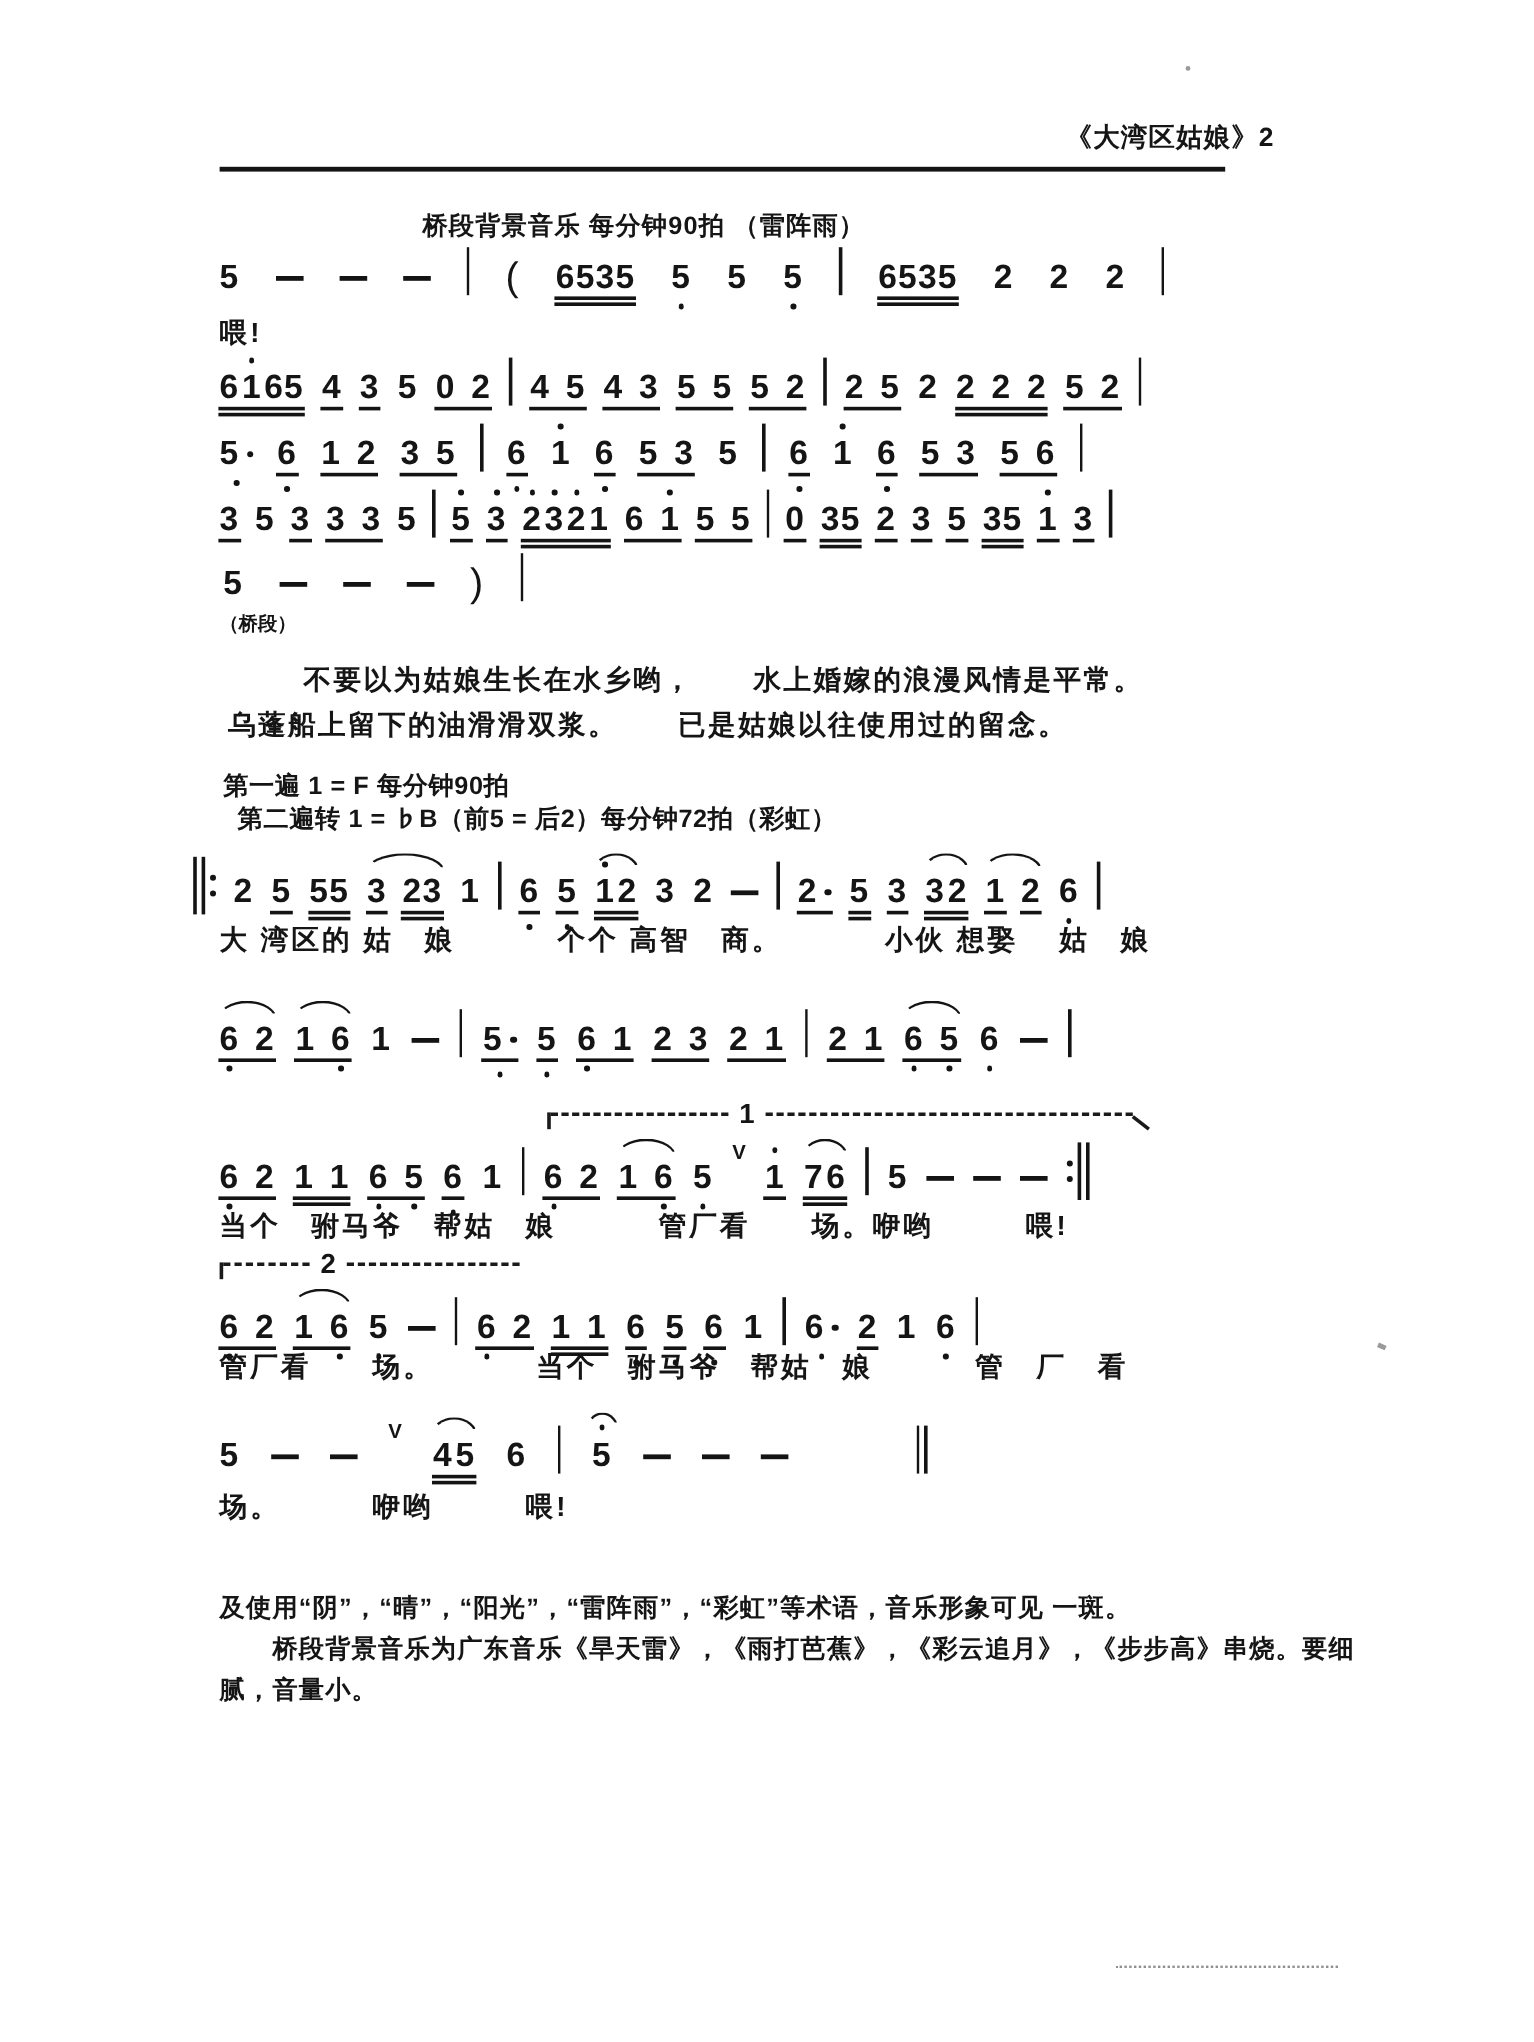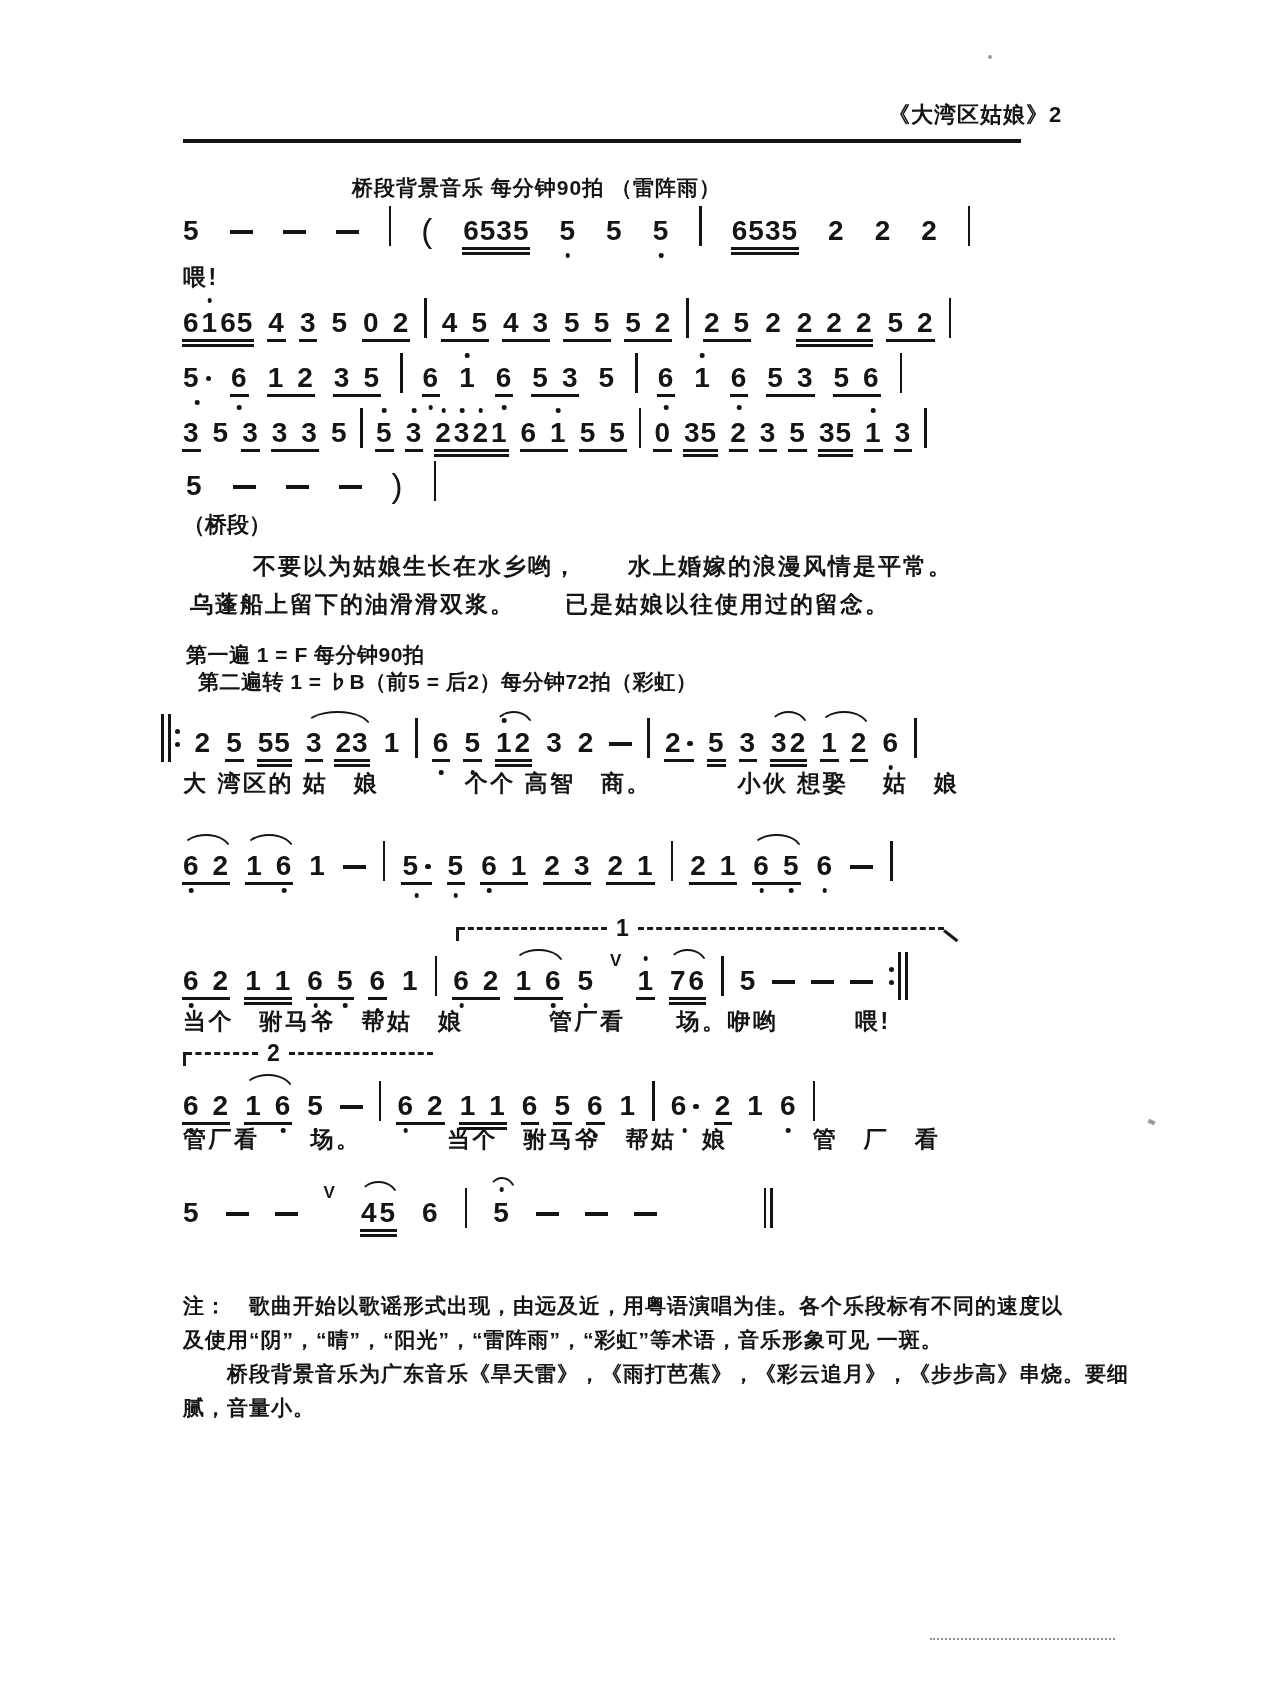--- a/index.html
+++ b/index.html
@@ -5,21 +5,21 @@
   html,body{margin:0;padding:0;background:#e8e8e8;}
   .sheet{position:relative;width:1278px;height:1702px;background:#ffffff;margin:0 auto;overflow:hidden;
          font-family:"Liberation Sans",sans-serif;color:#151515;padding-left:27px;}
   .abs{position:absolute;white-space:nowrap;}
 
   
   .hdr{font-size:22px;font-weight:700;letter-spacing:1px;}
   .rule{position:absolute;background:#141414;}
   .cap{font-size:21px;font-weight:700;letter-spacing:1px;}
   .tempo{font-size:21px;font-weight:700;letter-spacing:0.5px;}
-  .seclab{font-size:22px;font-weight:700;}
+  .seclab{font-size:16px;font-weight:700;}
   .spoken{font-size:23px;font-weight:600;letter-spacing:2px;}
   .lyr{font-size:23px;font-weight:600;letter-spacing:2.5px;}
   .fnote{font-size:21px;font-weight:600;letter-spacing:1px;}
 
   
   .mrow{position:absolute;display:flex;align-items:flex-end;height:46px;}
   .note{position:relative;display:inline-flex;align-items:flex-end;}
   .dg{font-family:"Liberation Sans",sans-serif;font-weight:700;font-size:28px;line-height:30px;letter-spacing:1px;}
   .dg.txt{font-weight:400;font-size:33px;line-height:30px;}
   .grp{display:inline-flex;align-items:flex-end;gap:13px;}
@@ -1083,22 +1083,22 @@
       </span>
       <span class="note">
         <span class="dash"></span>
       </span>
       <span class="msp" style="width: 55px;"></span>
       <span class="bar">
         <i class="bl" style="width: 2.6px;"></i>
         <i class="bl" style="width: 2.6px;"></i>
       </span>
     </div>
-
-  <div class="abs fnote" id="fn1">注：　歌曲开始以歌谣形式出现，由远及近，用粤语演唱为佳。各个乐段标有不同的速度以</div>
+  <div class="abs lyr" id="ly5">场。　　　咿哟　　　喂!</div>
+
   <div class="abs fnote" id="fn2">及使用“阴”，“晴”，“阳光”，“雷阵雨”，“彩虹”等术语，音乐形象可见 一斑。</div>
   <div class="abs fnote" id="fn3">　　桥段背景音乐为广东音乐《旱天雷》，《雨打芭蕉》，《彩云追月》，《步步高》串烧。要细</div>
   <div class="abs fnote" id="fn4">腻，音量小。</div>
 
   <div class="art" id="art1"></div>
   <div class="artdots" id="art2"></div>
   <div class="art" id="art3"></div>
 </div>
 
 </body></html>

